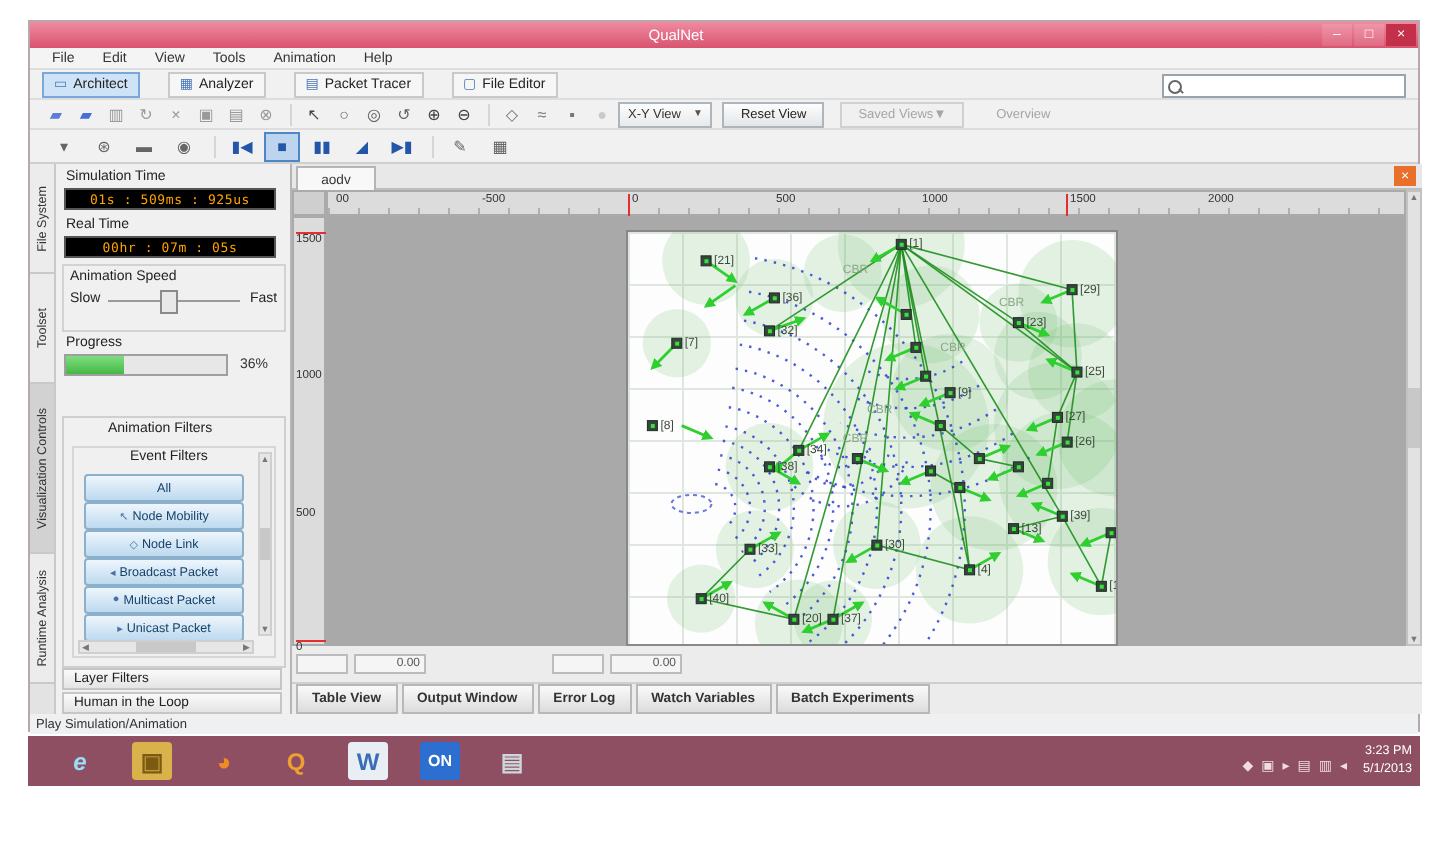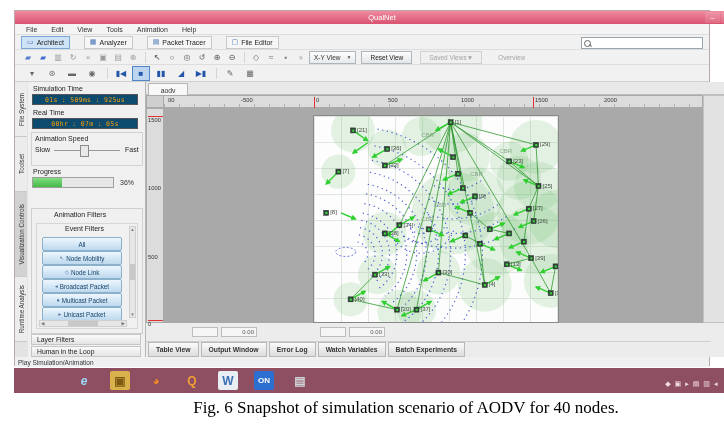--- a/index.html
+++ b/index.html
@@ -1,18 +1,18 @@
 <!DOCTYPE html>
 <html><head>
 <meta charset="utf-8">
 <style>
   html,body{margin:0;padding:0;background:#fff;}
   #stage{position:relative;width:724px;height:433px;background:#fff;overflow:hidden;
          font-family:"Liberation Sans",sans-serif;-webkit-font-smoothing:antialiased;}
-  .abs{position:absolute;padding-left:44px;}
+  .abs{position:absolute;}
   
   #win{left:14px;top:10px;width:696px;height:356px;background:#eef0f2;border:1px solid #b9a7ad;box-sizing:border-box;}
   #titlebar{left:0;top:0;width:100%;height:13px;background:linear-gradient(#ef8ba0,#d9536f);display:flex;align-items:center;}
   #title{flex:1;text-align:center;font-size:7.5px;color:#fff;}
   .winbtn{width:15px;height:11px;margin-right:1px;display:flex;align-items:center;justify-content:center;
           font-size:7px;color:#fff;background:rgba(255,255,255,.12);}
   .winbtn.close{background:#c2304a;}
   #menubar{left:0;top:13px;width:100%;height:11px;background:#f4f4f4;border-bottom:1px solid #ddd;display:flex;align-items:center;padding-left:4px;box-sizing:border-box;}
   .menu-item{font-size:7px;color:#333;padding:0 7px;}
   
@@ -42,21 +42,21 @@
   
   #main{left:0;top:71px;width:100%;height:275px;}
   #tabstrip{left:0;top:0;width:13px;height:275px;background:#e3e3e3;border-right:1px solid #c9c9c9;box-sizing:border-box;}
   .vtab{position:absolute;left:0;width:12px;box-sizing:border-box;border-bottom:1px solid #c9c9c9;background:#ececec;
         display:flex;align-items:center;justify-content:center;}
   .vtab span{writing-mode:vertical-rl;transform:rotate(180deg);font-size:6.3px;color:#333;white-space:nowrap;}
   .vtab.active{background:#d2d2d2;}
   
   #panel{left:13px;top:0;width:118px;height:275px;background:#f0f0f0;border-right:1px solid #b5b5b5;box-sizing:border-box;font-size:7px;color:#222;}
   .plabel{position:absolute;left:5px;font-size:7px;color:#222;}
-  .lcd{position:absolute;left:4px;width:106px;height:11px;background:#0c4a6e;border:1px solid #555;box-sizing:border-box;
+  .lcd{position:absolute;left:4px;width:106px;height:11px;background:#000000;border:1px solid #555;box-sizing:border-box;
        color:#ffa200;font-family:"DejaVu Sans Mono",monospace;font-size:6.5px;display:flex;align-items:center;justify-content:center;letter-spacing:.3px;}
   #speedbox{position:absolute;left:3px;top:50px;width:110px;height:32px;border:1px solid #d2d2d2;}
   #slider-track{position:absolute;left:22px;top:17px;width:66px;height:1px;background:#9a9a9a;}
   #slider-handle{position:absolute;left:48px;top:12px;width:7px;height:10px;background:#e8e8e8;border:1px solid #8a8a8a;}
   #progressbar{position:absolute;left:4px;top:95px;width:82px;height:11px;background:#e7e7e7;border:1px solid #9f9f9f;box-sizing:border-box;}
   #progressfill{height:100%;background:linear-gradient(#7fdd7f,#45b945);}
   #progresspct{position:absolute;left:92px;top:97px;font-size:7px;color:#333;}
   #animfilters{position:absolute;left:3px;top:126px;width:110px;height:124px;border:1px solid #cfcfcf;}
   #eventfilters{position:absolute;left:4px;top:14px;width:100px;height:104px;border:1px solid #d6d6d6;}
   .filter-btn{position:absolute;left:5px;width:78px;height:12px;border:1px solid #8ab0cc;border-radius:2px;
@@ -565,14 +565,13 @@
       </div>
     <div id="tray">
       <span id="trayicons"><span class="tray-ic">◆</span><span class="tray-ic">▣</span><span class="tray-ic">▸</span><span class="tray-ic">▤</span><span class="tray-ic">▥</span><span class="tray-ic">◂</span></span>
       <div id="clock">
         <div>3:23 PM</div>
         <div>5/1/2013</div>
       </div>
     </div>
   </div>
 
-  <div id="caption" class="abs">Fig. 6 Snapshot of simulation scenario of AODV for 40 nodes.</div>
 </div>
 
 </body></html>

